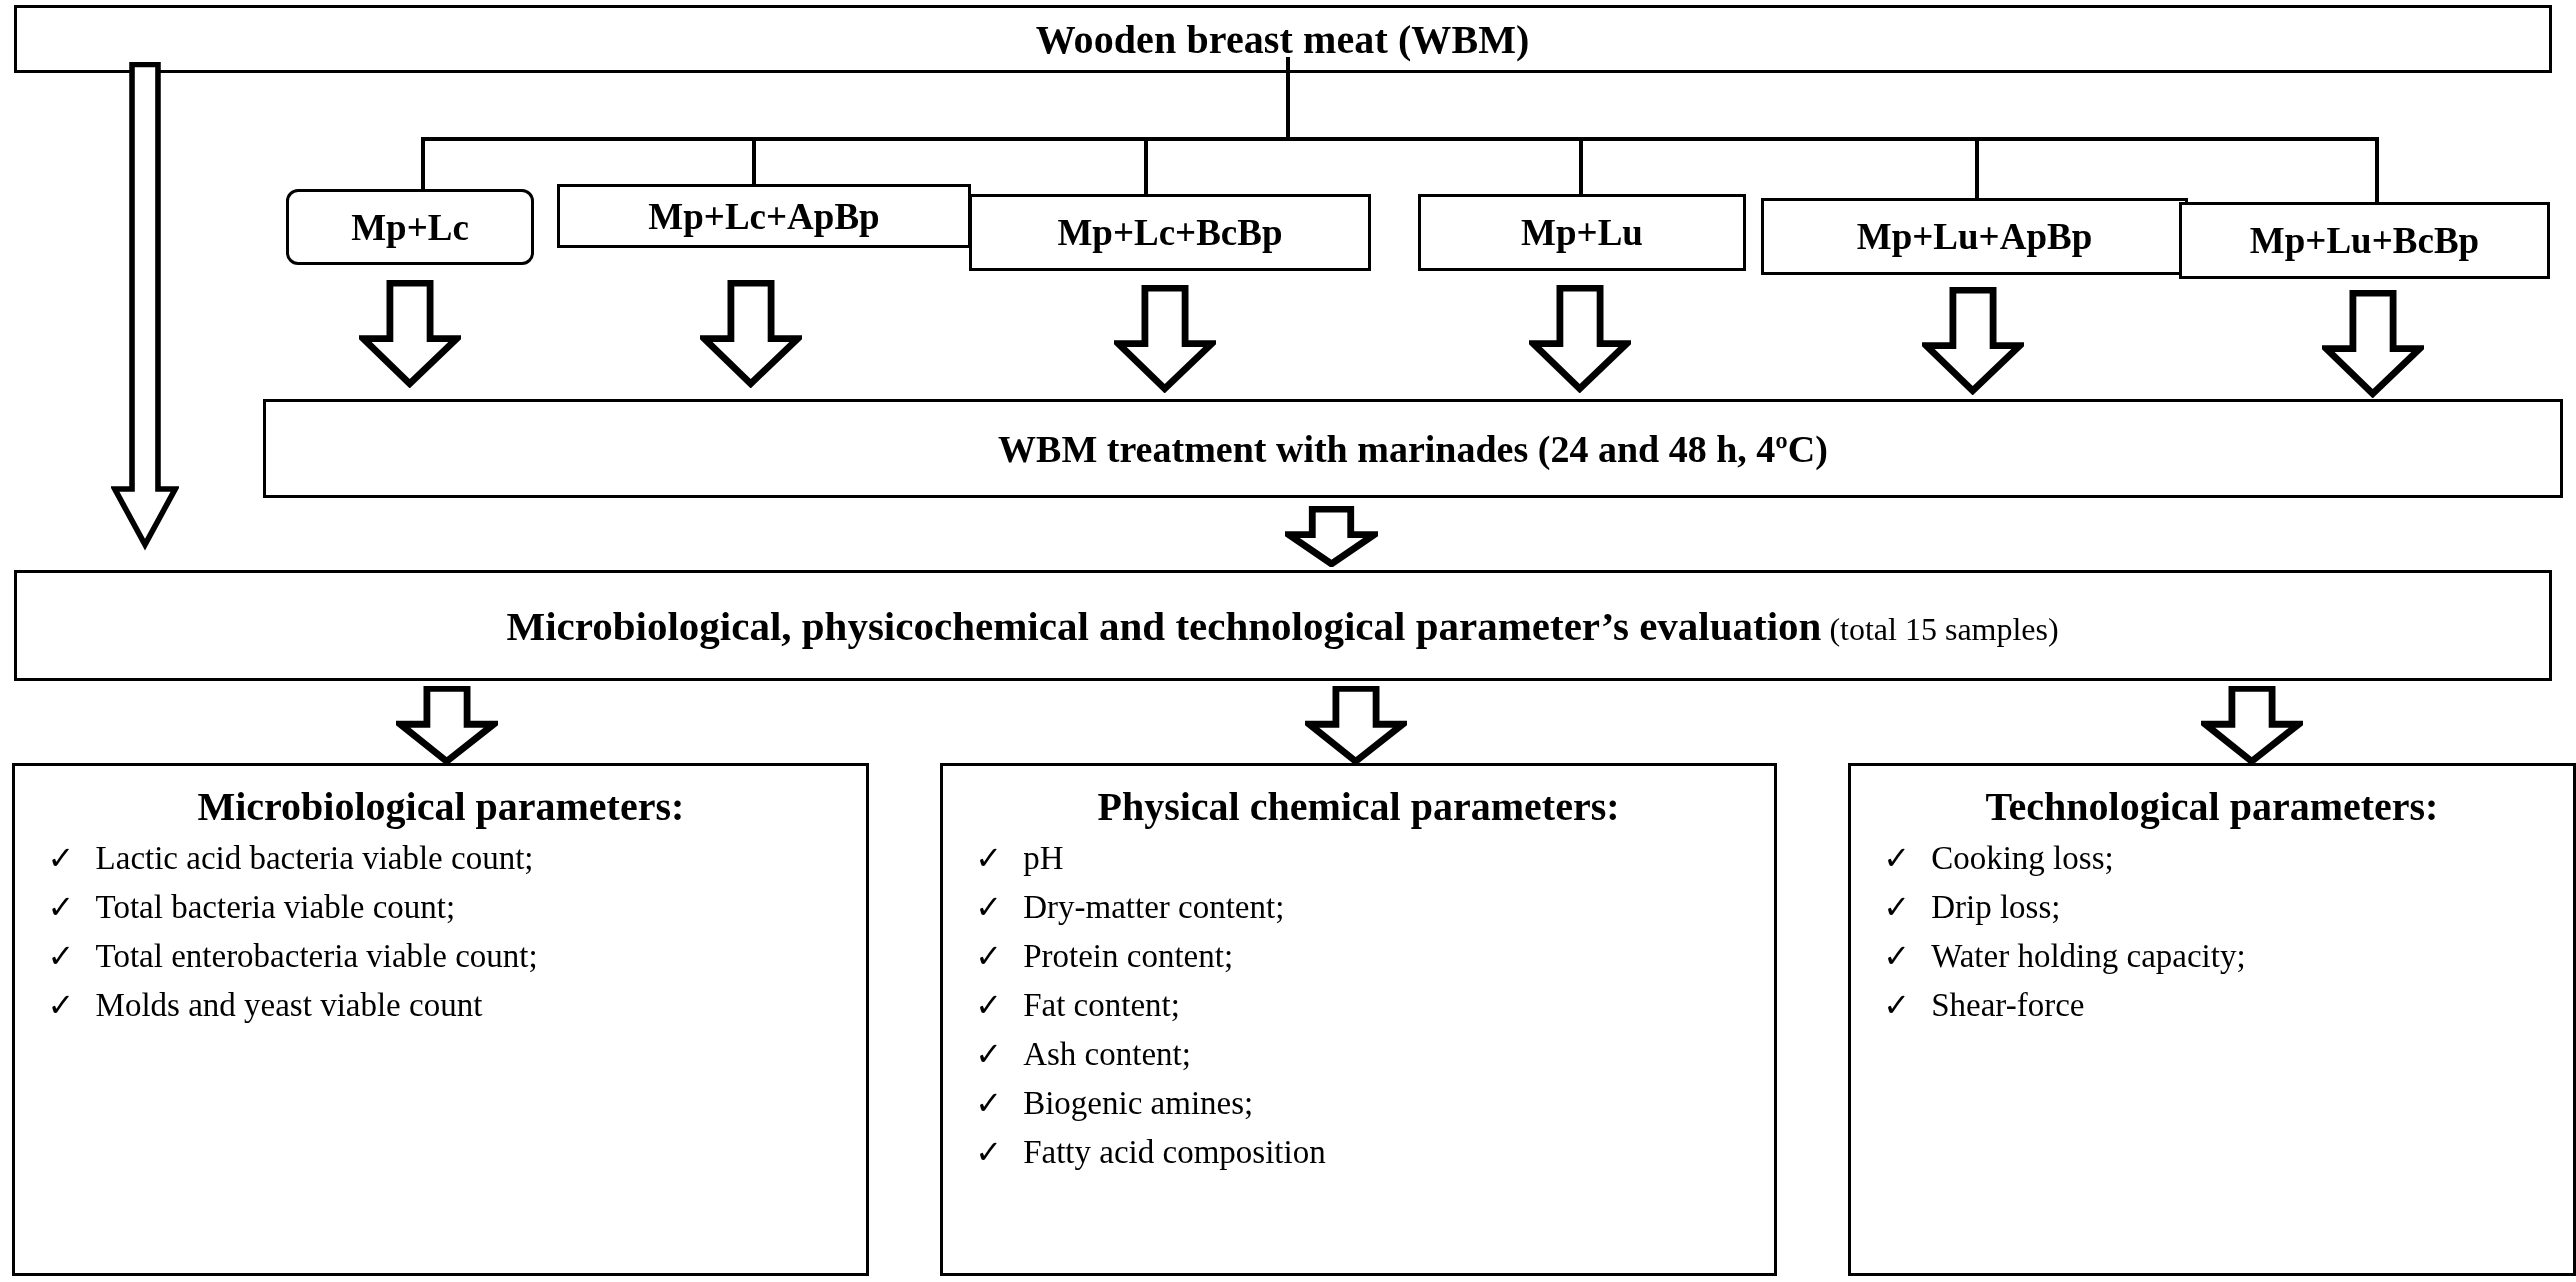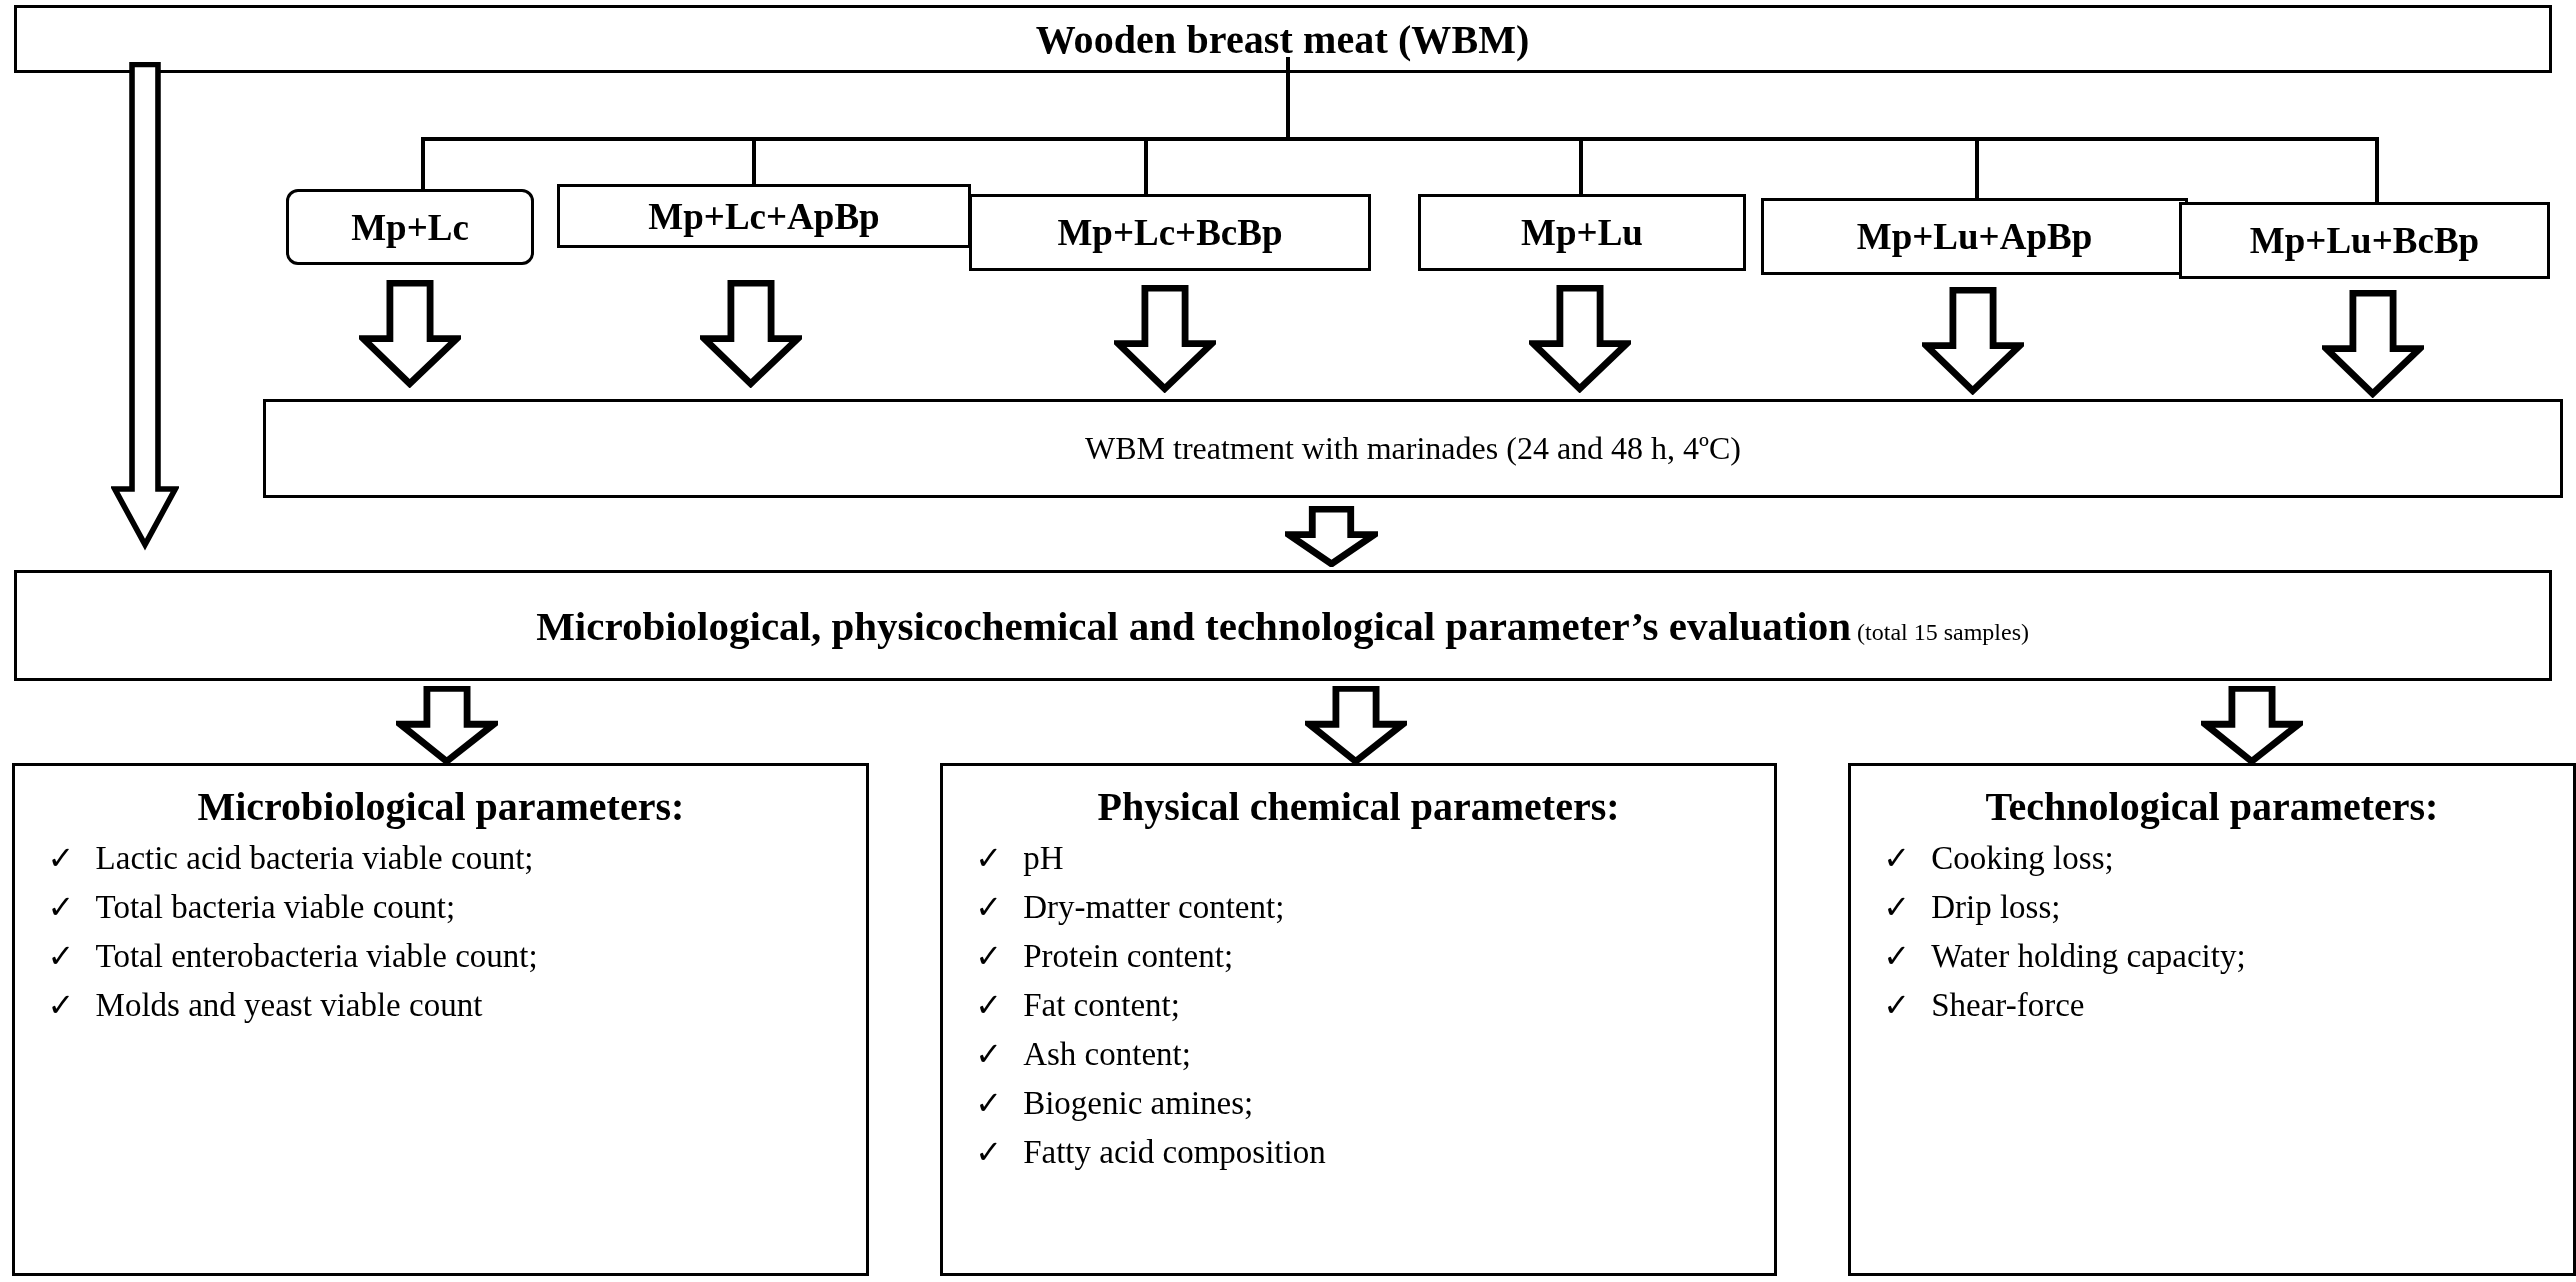--- a/index.html
+++ b/index.html
@@ -22,23 +22,23 @@
     background:#fff;
     display:flex;
     align-items:center;
     justify-content:center;
     text-align:center;
   }
   .box .inner{width:100%;}
   
   .t-root{font-size:40px;font-weight:bold;letter-spacing:0.1px;}
   .t-treat{font-size:37px;font-weight:bold;}
-  .t-marinade{font-size:32px;font-weight:normal;}
+  .t-marinade{font-size:38px;font-weight:bold;}
   .t-eval{font-size:41px;font-weight:bold;}
-  .t-eval .reg{font-weight:normal;font-size:24px;}
+  .t-eval .reg{font-weight:normal;font-size:32px;}
   
   .panel{
     position:absolute;
     box-sizing:border-box;
     border:3.7px solid #000;
     background:#fff;
     padding:15px 6.2px 6.2px 6.2px;
   }
   .panel-title{
     font-size:40px;

